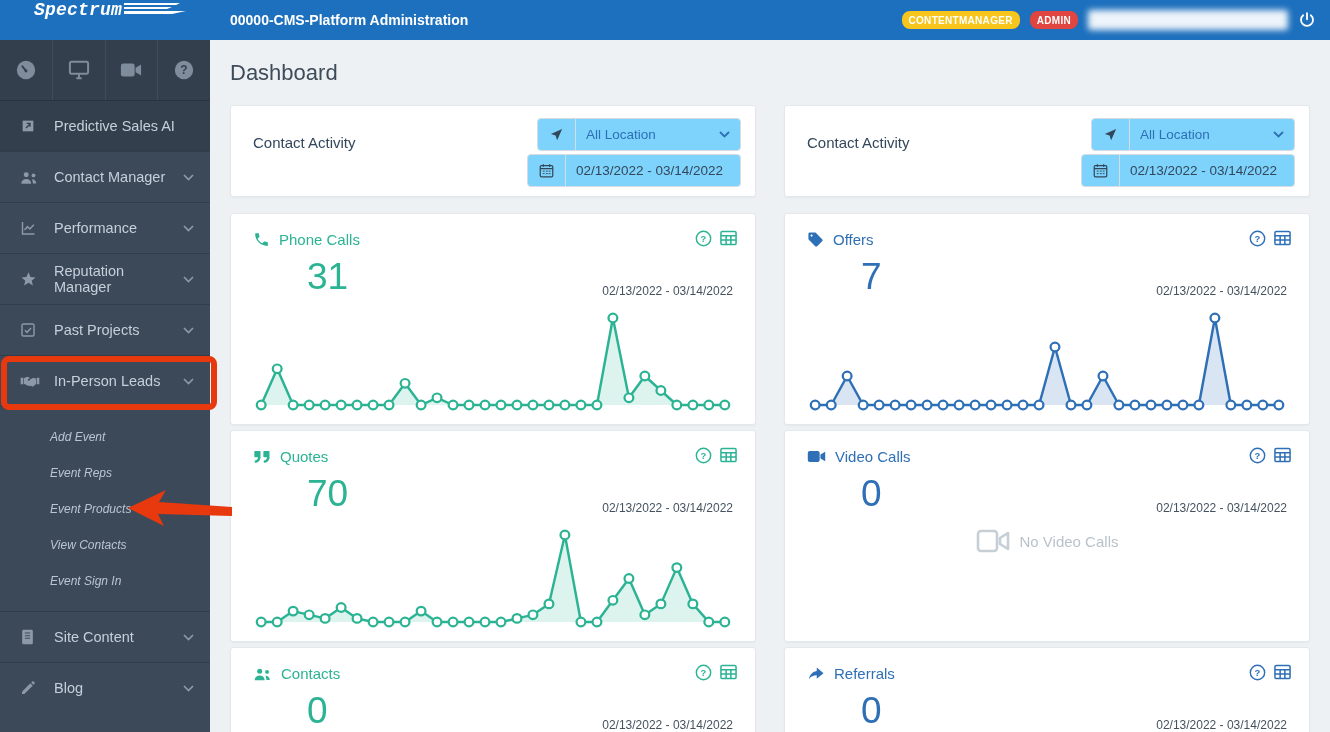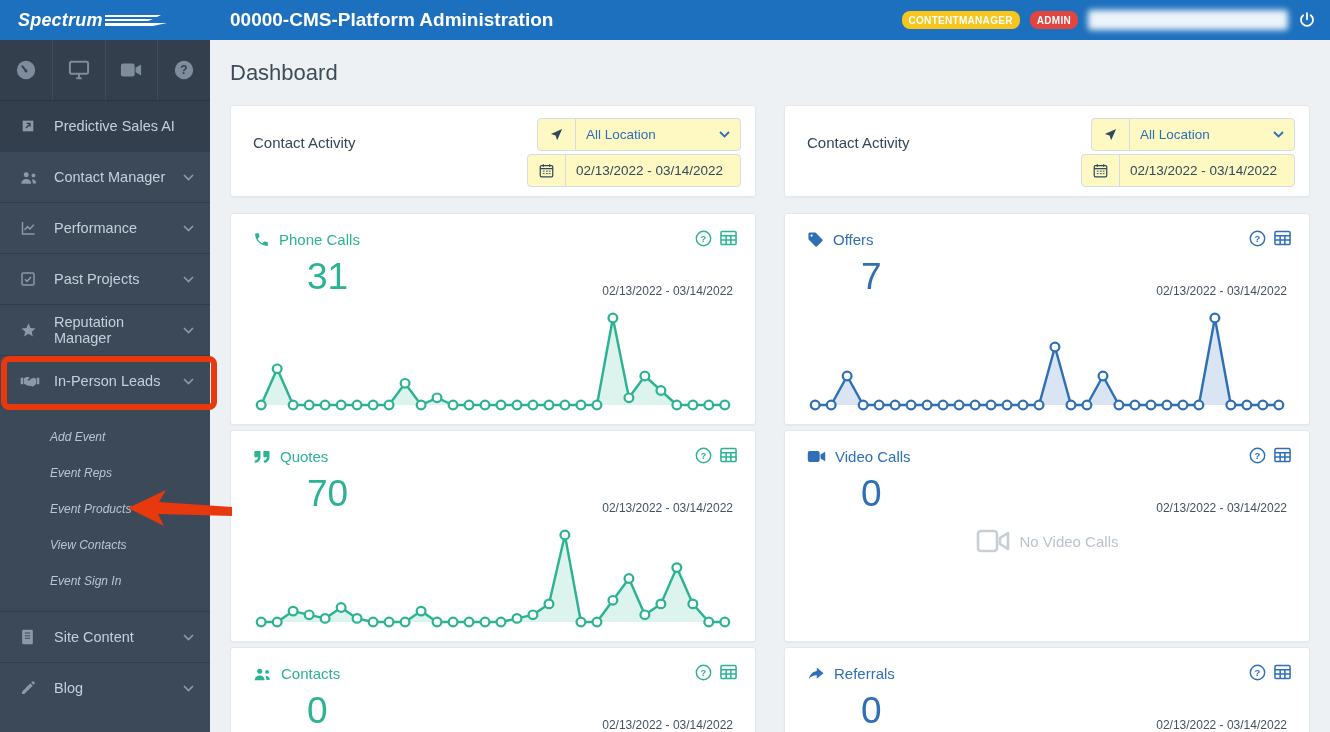--- a/index.html
+++ b/index.html
@@ -2,26 +2,26 @@
 <html style="--header-blue: #1d70bd; --sidebar: #3b4959; --sidebar-dark: #333f4d; --teal: #2bb394; --blue: #2e6fb6; --annotation-red: #e8380d; --page-bg: #edf1f4;"><head>
 <meta charset="utf-8">
 <style>
   * { margin:0; padding:0; box-sizing:border-box; }
   html,body { width:1330px; height:732px; overflow:hidden;
     font-family:"Liberation Sans", sans-serif; background:#edf1f4; }
 
   
   .topbar { position:absolute; left:0; top:0; width:1330px; height:40px;
     background:var(--header-blue); z-index:5; }
-  .brand { position:absolute; left:0; top:0; width:210px; height:40px;
-    display:flex; align-items:center; padding-left:18px; color:#fff; }
+  .brand { position:absolute; left:16px; top:0; width:210px; height:40px;
+    display:flex; align-items:flex-start; padding-left:18px; color:#fff;font-family:Liberation Mono, monospace; }
   .brand-text { font-style:italic; font-weight:bold; font-size:18px; letter-spacing:.2px; }
   .brand-swoosh { margin-left:2px; margin-top:2px; }
   .topbar-title { position:absolute; left:230px; top:0; height:40px; display:flex;
-    align-items:center; color:#fff; font-size:19px; font-weight:bold; }
+    align-items:center; color:#fff; font-size:14px; font-weight:bold; }
   .topbar-right { position:absolute; right:14px; top:0; height:40px;
     display:flex; align-items:center; gap:10px; }
   .badge { font-size:10px; font-weight:bold; color:#fff; padding:4px 7px 3px;
     border-radius:8px; letter-spacing:.3px; }
   .redacted { width:200px; height:20px; background:rgba(255,255,255,.92);
     border-radius:3px; filter:blur(3px); }
   .power { display:flex; align-items:center; color:#fff; cursor:pointer; }
 
   
   .sidebar { position:absolute; left:0; top:40px; width:210px; height:692px;
@@ -50,21 +50,21 @@
   .columns { position:absolute; left:20px; top:65px; width:1080px; display:flex; gap:28px; }
   .col { flex:1; }
 
   .card { background:#fff; border:1px solid #e3e8ed; border-radius:3px;
     box-shadow:0 1px 2px rgba(0,0,0,.04); }
   .filters-card { position:relative; height:92px; }
   .fc-title { position:absolute; left:22px; top:28px; font-size:15px; color:#33475b; }
   .fc-controls { position:absolute; right:14px; top:12px; display:flex;
     flex-direction:column; align-items:flex-end; gap:3px; }
   .ctl { display:flex; height:33px; border:1px solid #d5dce3; border-radius:4px;
-    background:#fef9c3; overflow:hidden; cursor:pointer;margin-left:32px; }
+    background:#7dd3fc; overflow:hidden; cursor:pointer;margin-left:32px; }
   .ctl-icon { width:38px; display:flex; align-items:center; justify-content:center;
     border-right:1px solid #d5dce3; color:#33475b; }
   .ctl-body { display:flex; align-items:center; gap:8px; padding:0 10px; font-size:13.5px; }
   .ctl-loc { width:204px; }
   .ctl-loc .ctl-body { color:#2e6fb6; flex:1; justify-content:space-between; }
   .ctl-date { width:214px; }
   .ctl-date .ctl-body { color:#33475b; }
 
   .metric { position:relative; height:212px; margin-top:5px; }
   .metric.first { margin-top:16px; }
@@ -177,39 +177,39 @@
         </span>
       <span class="nav-label">Performance</span>
       <span class="chev">
           <svg width="11" height="7" viewBox="0 0 11 7">
             <polyline points="1,1 5.5,5.5 10,1" fill="none" stroke="currentColor" stroke-width="1.7"></polyline>
           </svg>
         </span>
     </div>
     <div class="nav-item">
       <span class="nav-icon">
+          <svg width="17" height="16" viewBox="0 0 24 24">
+            <path d="M12 2l3 7 7.5.6-5.7 4.9 1.8 7.3L12 17.8 5.4 21.8l1.8-7.3L1.5 9.6 9 9z" fill="currentColor"></path>
+          </svg>
+        </span>
+      <span class="nav-label">Reputation Manager</span>
+      <span class="chev">
+          <svg width="11" height="7" viewBox="0 0 11 7">
+            <polyline points="1,1 5.5,5.5 10,1" fill="none" stroke="currentColor" stroke-width="1.7"></polyline>
+          </svg>
+        </span>
+    </div>
+    <div class="nav-item">
+      <span class="nav-icon">
           <svg width="16" height="16" viewBox="0 0 24 24">
             <rect x="3" y="3" width="18" height="18" rx="2" fill="none" stroke="currentColor" stroke-width="2.2"></rect>
             <path d="M7.5 12.5l3 3 6-6.5" stroke="currentColor" stroke-width="2.2" fill="none"></path>
           </svg>
         </span>
       <span class="nav-label">Past Projects</span>
-      <span class="chev">
-          <svg width="11" height="7" viewBox="0 0 11 7">
-            <polyline points="1,1 5.5,5.5 10,1" fill="none" stroke="currentColor" stroke-width="1.7"></polyline>
-          </svg>
-        </span>
-    </div>
-    <div class="nav-item">
-      <span class="nav-icon">
-          <svg width="17" height="16" viewBox="0 0 24 24">
-            <path d="M12 2l3 7 7.5.6-5.7 4.9 1.8 7.3L12 17.8 5.4 21.8l1.8-7.3L1.5 9.6 9 9z" fill="currentColor"></path>
-          </svg>
-        </span>
-      <span class="nav-label">Reputation Manager</span>
       <span class="chev">
           <svg width="11" height="7" viewBox="0 0 11 7">
             <polyline points="1,1 5.5,5.5 10,1" fill="none" stroke="currentColor" stroke-width="1.7"></polyline>
           </svg>
         </span>
     </div>
     <div class="nav-item">
       <span class="nav-icon">
           <svg width="20" height="14" viewBox="0 0 30 18">
             <path d="M1 4h4v10H1zM25 4h4v10h-4z" fill="currentColor"></path>

